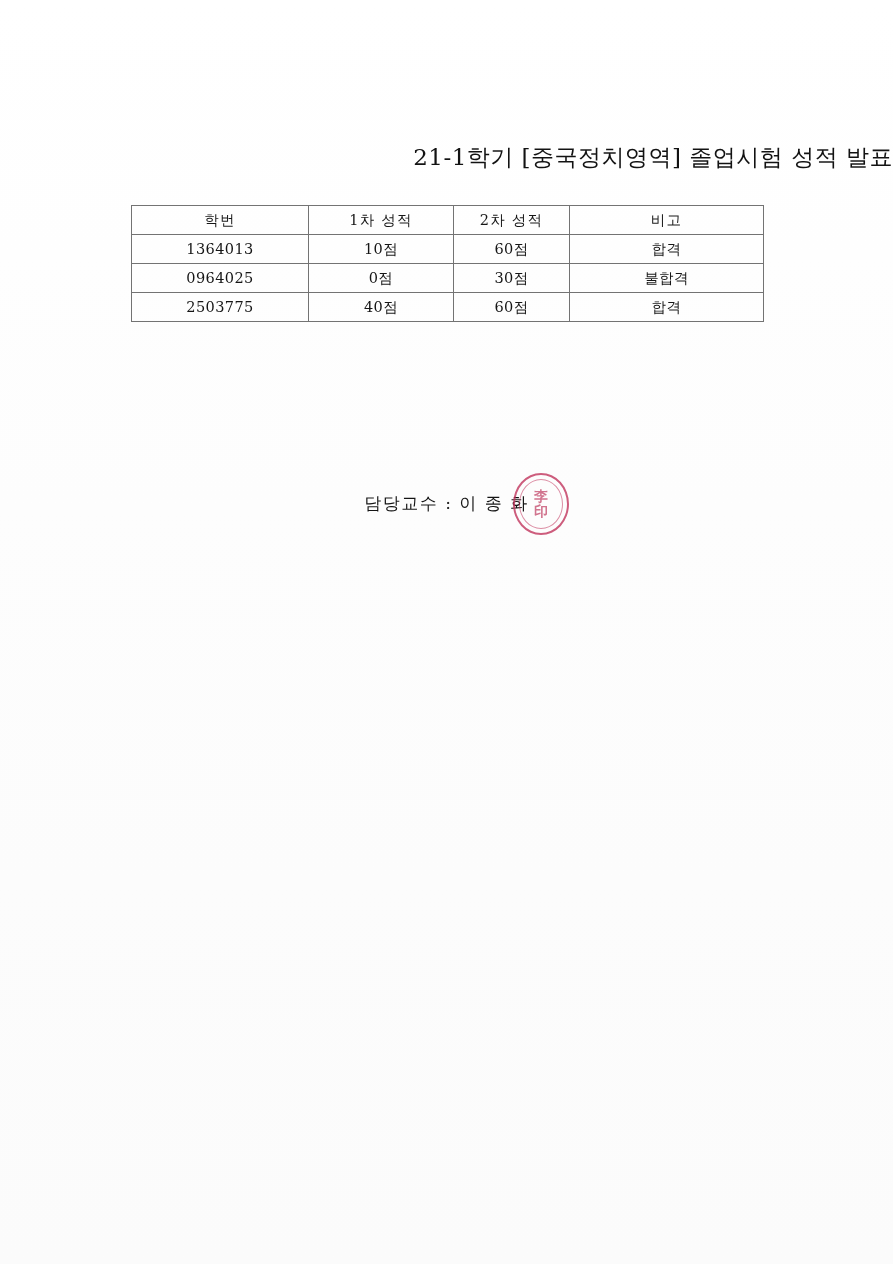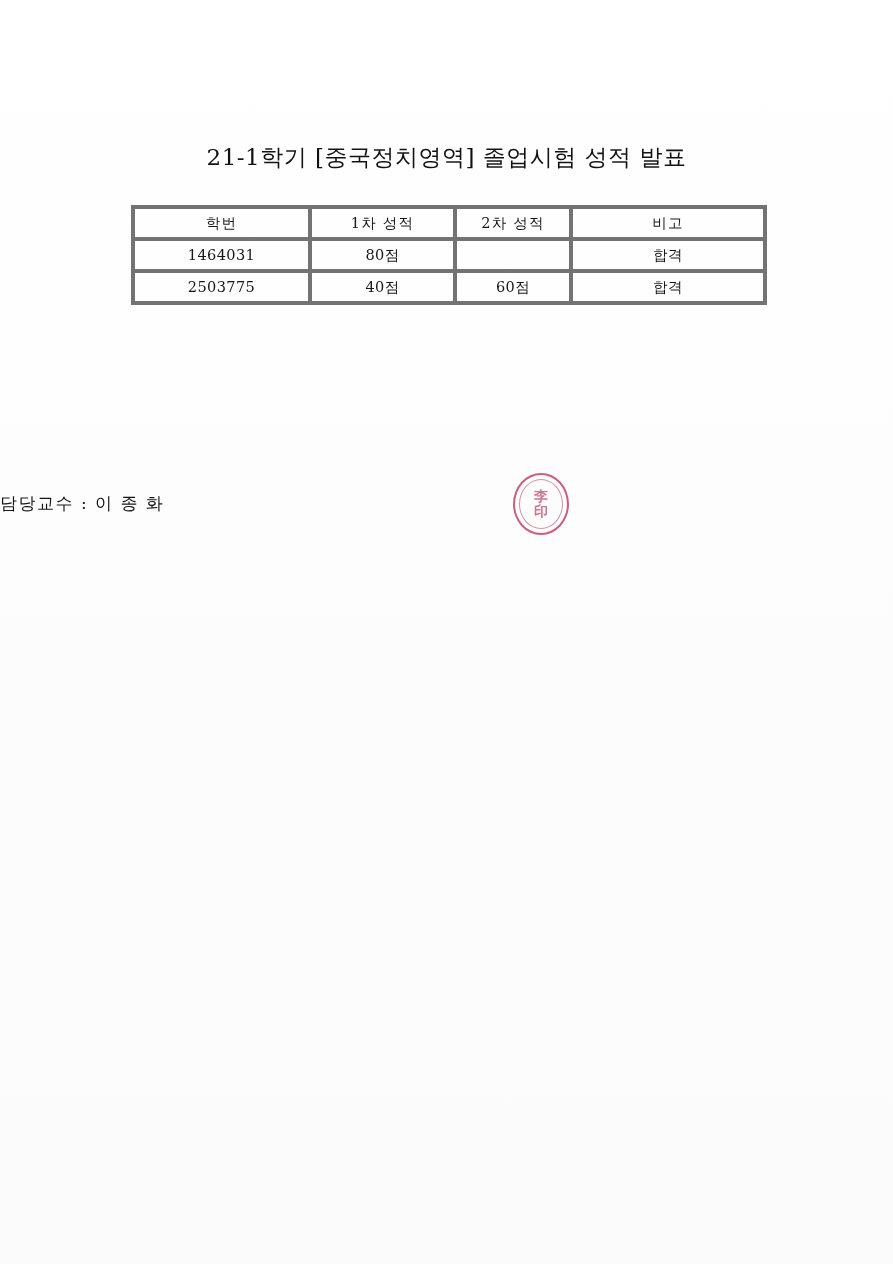--- a/index.html
+++ b/index.html
@@ -25,60 +25,61 @@
     position: absolute;
     inset: 0;
     background: linear-gradient(180deg, #ffffff 0%, #fdfdfd 40%, #fbfbfb 100%);
     pointer-events: none;
   }
   .doc-title {
     position: absolute;
     top: 142px;
     left: 0;
     width: 893px;
-    text-align: center;
+    text-align: right;
     font-size: 23px;
     letter-spacing: 0.5px;
     font-family: "DejaVu Serif", serif;
     color: #121212;
     white-space: pre;
   }
   .grade-table {
     position: absolute;
     top: 205px;
     left: 131px;
     width: 632px;
     border-collapse: collapse;
     table-layout: fixed;
   }
   .grade-table col.c0 { width: 177px; }
   .grade-table col.c1 { width: 145px; }
   .grade-table col.c2 { width: 116px; }
   .grade-table col.c3 { width: 194px; }
   .grade-table th,
   .grade-table td {
-    border: 4px solid #737373;
+    border: 1px solid #737373;
     height: 28px;
     text-align: center;
     vertical-align: middle;
     font-size: 14.5px;
     font-weight: normal;
     font-family: "DejaVu Serif", serif;
     color: #161616;
     padding: 0;
     letter-spacing: 0.4px;
   }
   .grade-table th {
     letter-spacing: 1.2px;
   }
   .signature {
     position: absolute;
     top: 492px;
     left: 0;
     width: 893px;
+    text-align: center;
     font-size: 17px;
     font-family: "DejaVu Serif", serif;
     color: #141414;
     letter-spacing: 1.5px;
     white-space: pre;
   }
   .stamp {
     position: absolute;
     left: 513px;
     top: 473px;
@@ -137,24 +138,30 @@
     <thead>
       <tr>
         <th>학번</th>
         <th>1차 성적</th>
         <th>2차 성적</th>
         <th>비고</th>
       </tr>
     </thead>
     <tbody>
       <tr>
-        <td>1464031</td>
-        <td>80점</td>
-        <td></td>
+        <td>1364013</td>
+        <td>10점</td>
+        <td>60점</td>
         <td>합격</td>
+      </tr>
+      <tr>
+        <td>0964025</td>
+        <td>0점</td>
+        <td>30점</td>
+        <td>불합격</td>
       </tr>
       <tr>
         <td>2503775</td>
         <td>40점</td>
         <td>60점</td>
         <td>합격</td>
       </tr>
     </tbody>
   </table>
 

